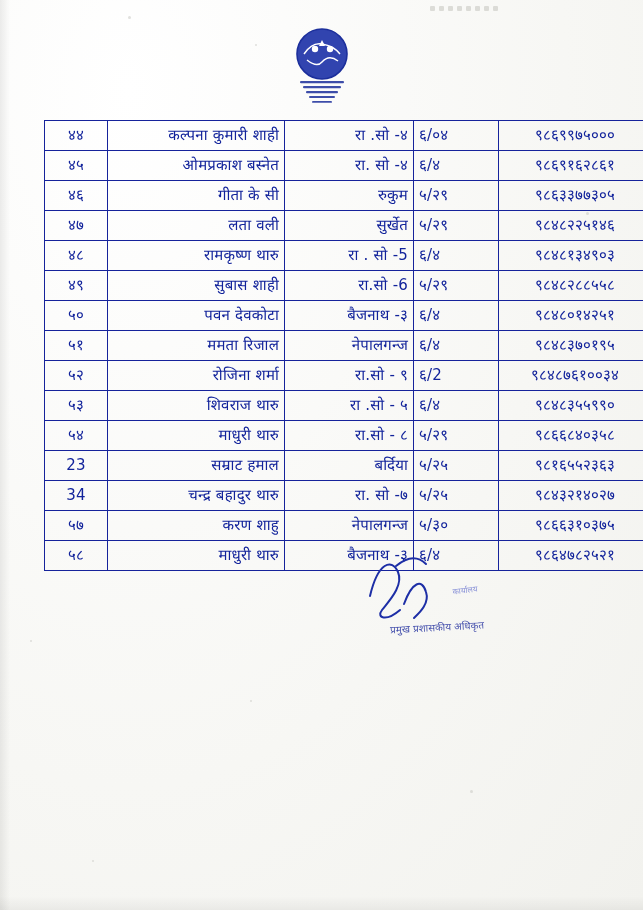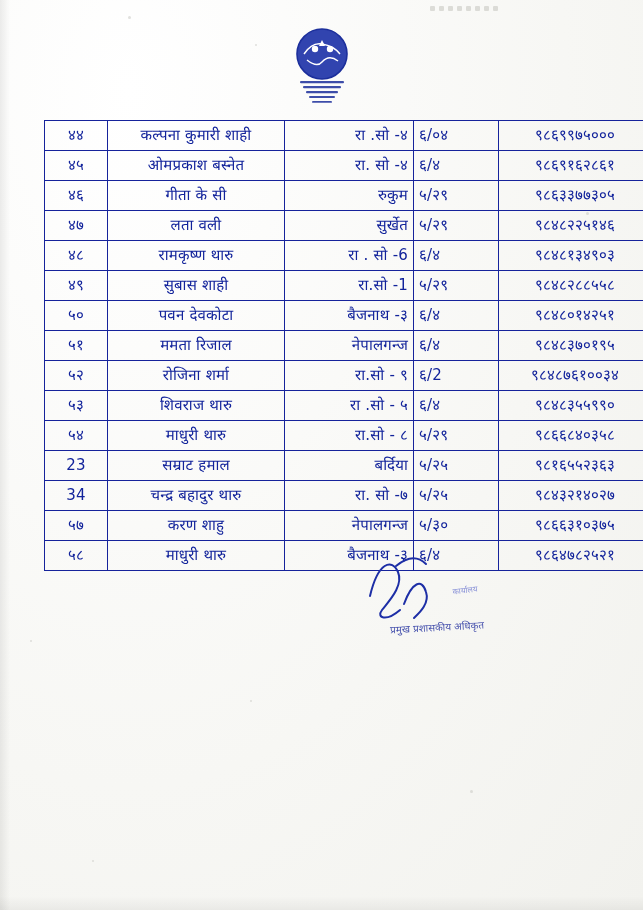--- a/index.html
+++ b/index.html
@@ -78,21 +78,21 @@
   table.roster td {
     border: 1.4px solid #16239b;
     height: 27px;
     padding: 1px 5px;
     vertical-align: middle;
     font-family: "DejaVu Sans", sans-serif;
     letter-spacing: .2px;
     line-height: 1.05;
   }
   td.c-sn    { width: 52px;  text-align: center; }
-  td.c-name  { width: 166px; text-align: center; padding-left: 7px; }
+  td.c-name  { width: 166px; text-align: right; padding-left: 7px; }
   td.c-addr  { width: 118px; text-align: right; padding-left: 7px; }
   td.c-amt   { width: 74px;  text-align: left; }
   td.c-phone { width: 142px; text-align: center; letter-spacing: .5px; }
 
   
   .sign-area {
     position: absolute;
     top: 548px;
     left: 352px;
     width: 230px;
@@ -210,28 +210,28 @@
         <tr>
           <td class="c-sn">४७</td>
           <td class="c-name">लता वली</td>
           <td class="c-addr">सुर्खेत</td>
           <td class="c-amt">५/२९</td>
           <td class="c-phone">९८४८२२५१४६</td>
         </tr>
         <tr>
           <td class="c-sn">४८</td>
           <td class="c-name">रामकृष्ण थारु</td>
-          <td class="c-addr">रा . सो -6</td>
+          <td class="c-addr">रा . सो -5</td>
           <td class="c-amt">६/४</td>
           <td class="c-phone">९८४८१३४९०३</td>
         </tr>
         <tr>
           <td class="c-sn">४९</td>
           <td class="c-name">सुबास शाही</td>
-          <td class="c-addr">रा.सो -1</td>
+          <td class="c-addr">रा.सो -6</td>
           <td class="c-amt">५/२९</td>
           <td class="c-phone">९८४८२८८५५८</td>
         </tr>
         <tr>
           <td class="c-sn">५०</td>
           <td class="c-name">पवन देवकोटा</td>
           <td class="c-addr">बैजनाथ -३</td>
           <td class="c-amt">६/४</td>
           <td class="c-phone">९८४८०१४२५१</td>
         </tr>

